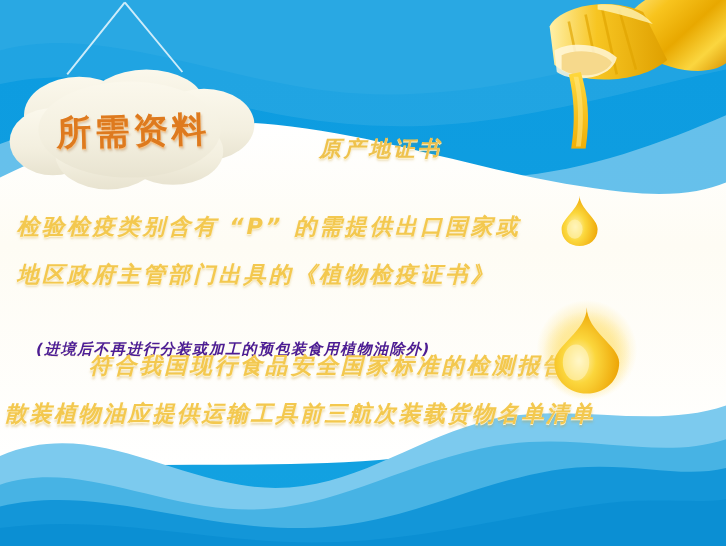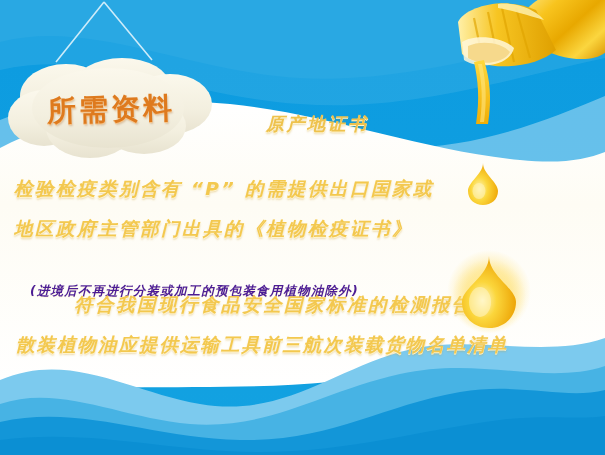--- a/index.html
+++ b/index.html
@@ -75,21 +75,21 @@
   #line-2 { left: 14px;  top: 216px; font-size: 18.5px; }
   #line-3 {
     left: 30px;  top: 255px;
     font-size: 12.5px;
     letter-spacing: 1.2px;
     color: #4c1d95;
     text-shadow: 0 1px 0 #fff8e0;
     margin-top: 28px;
   }
   #line-4 { left: 74px;  top: 292px; font-size: 18.5px; }
-  #line-5 { left: 16px;   top: 332px; font-size: 18.5px; letter-spacing: 2px; }
+  #line-5 { left: 4px;   top: 332px; font-size: 18.5px; letter-spacing: 2px; }
 
   
   .drop {
     position: absolute;
     pointer-events: none;
   }
   #drop-small { left: 466px; top: 162px; width: 34px; height: 44px; }
   #drop-large { left: 452px; top: 250px; width: 74px; height: 84px; }
   .drop svg { display: block; width: 100%; height: 100%; }
 

